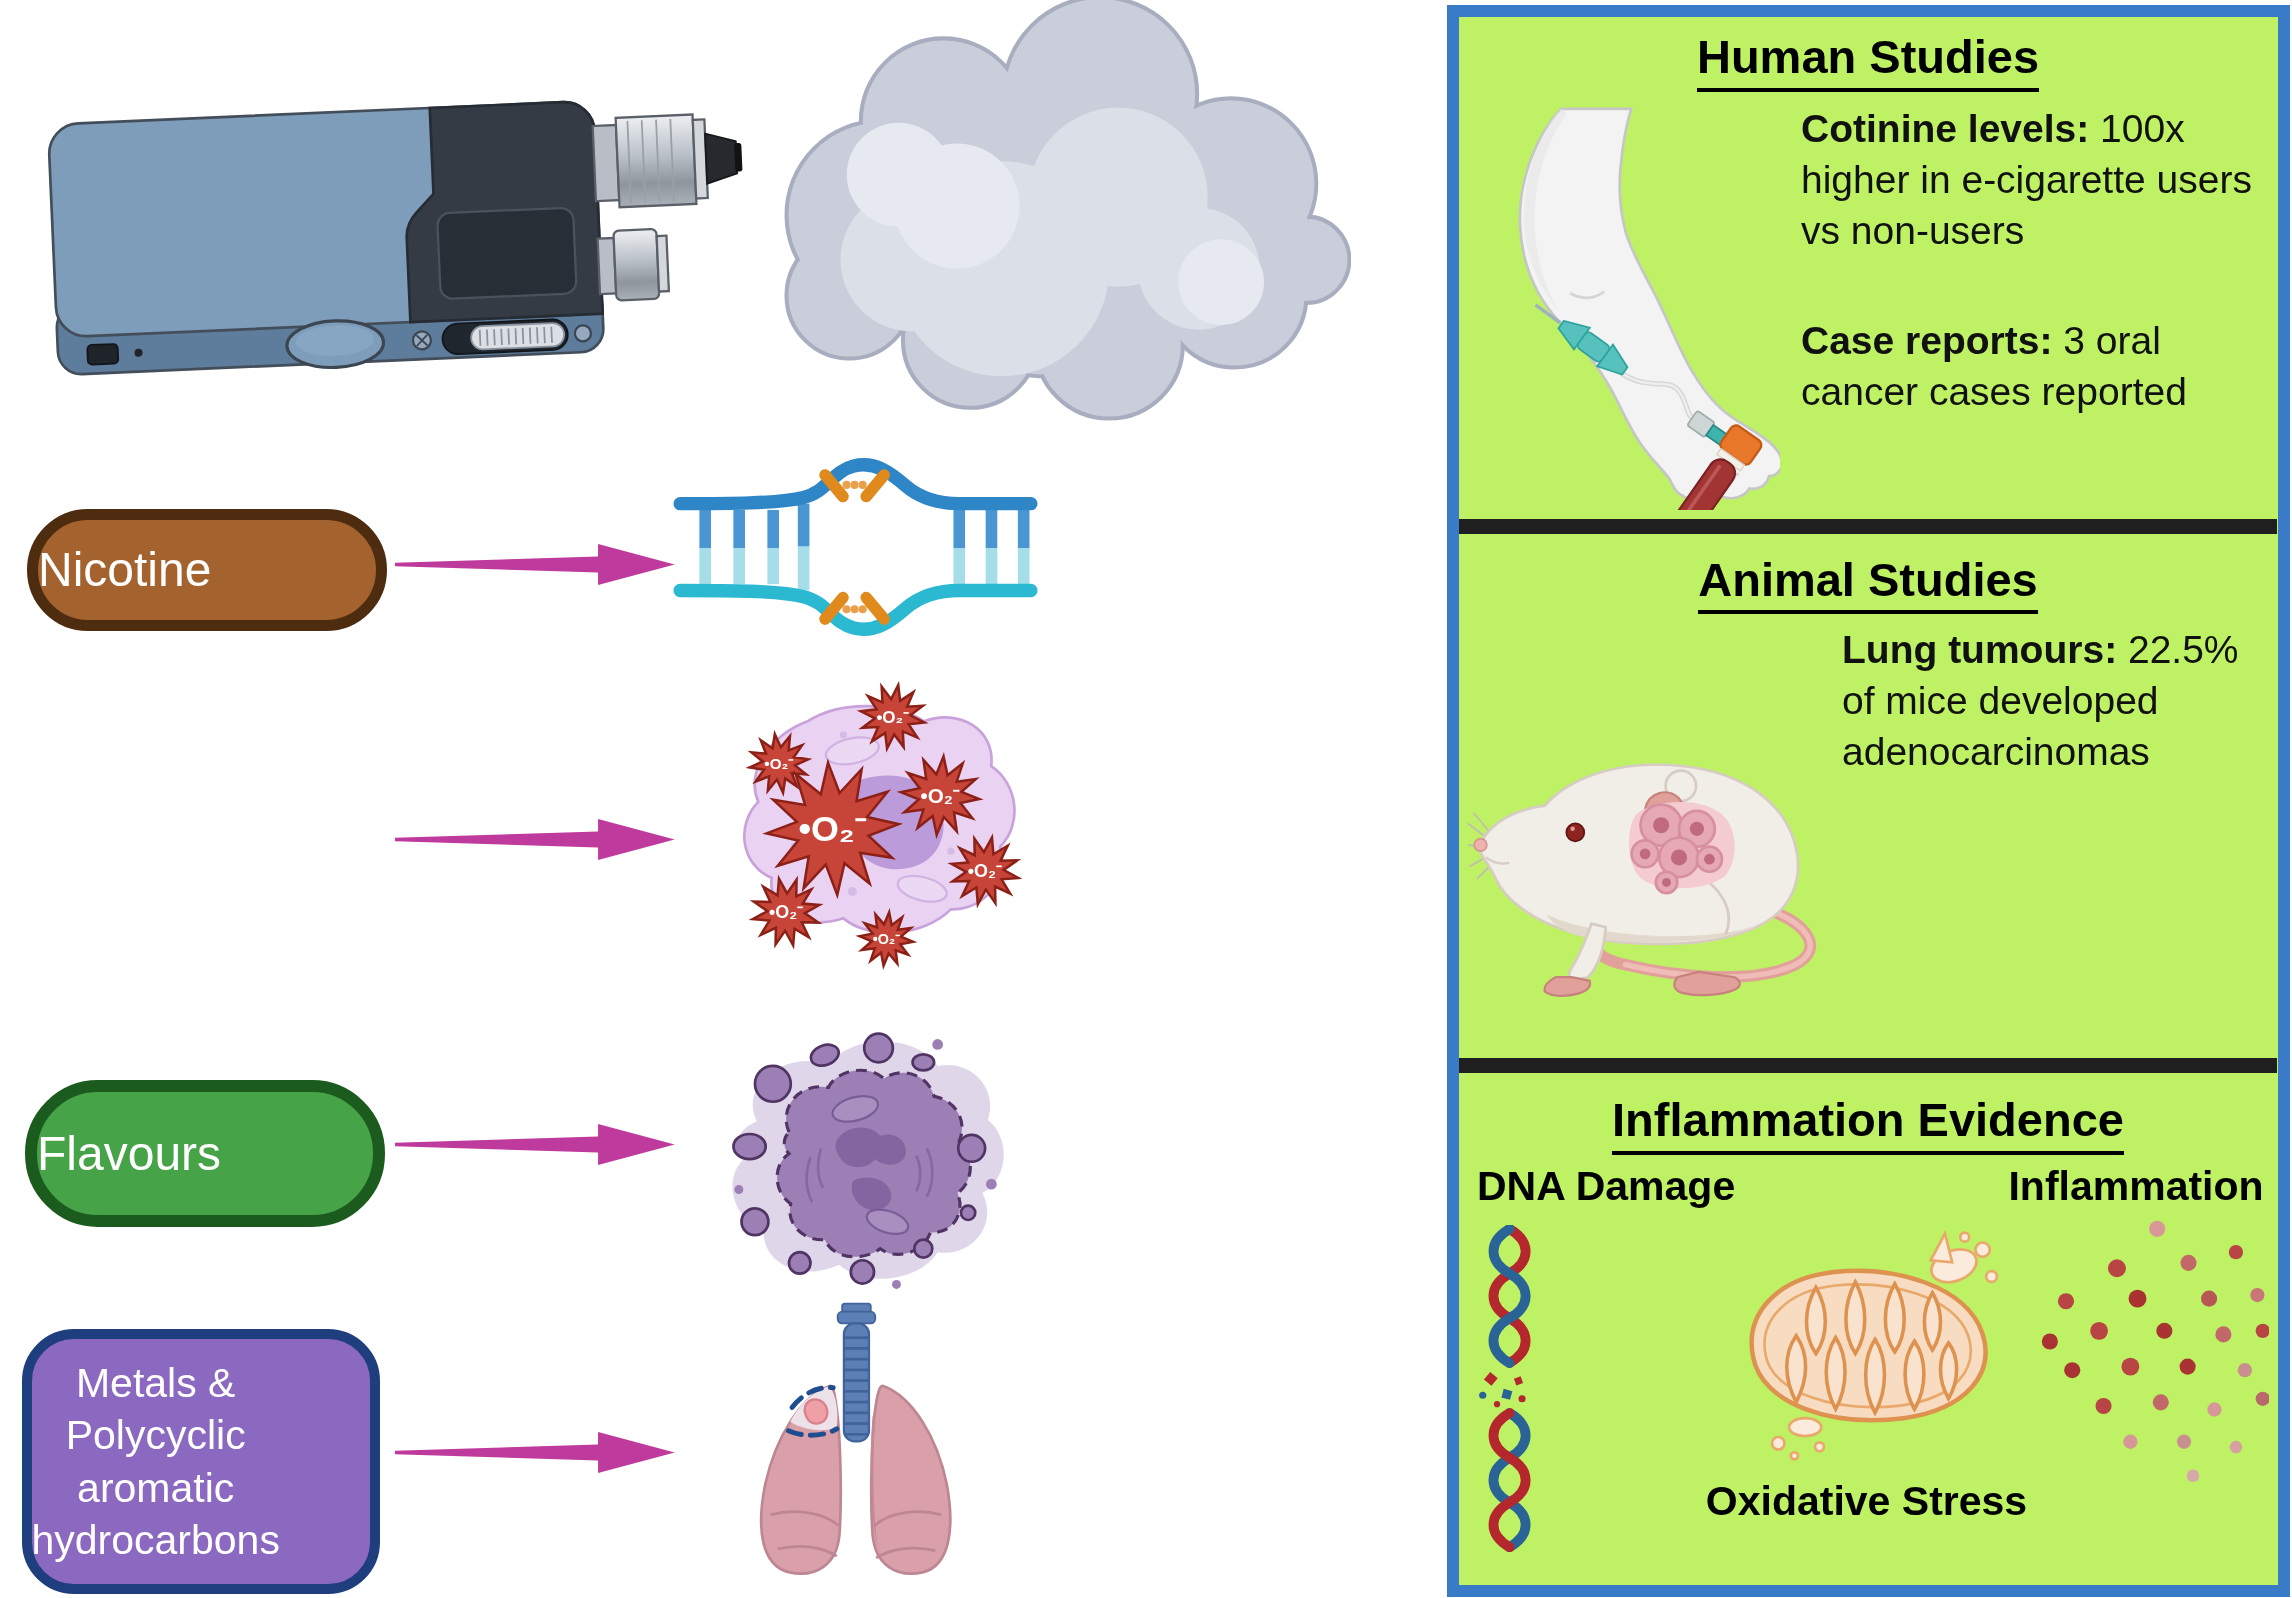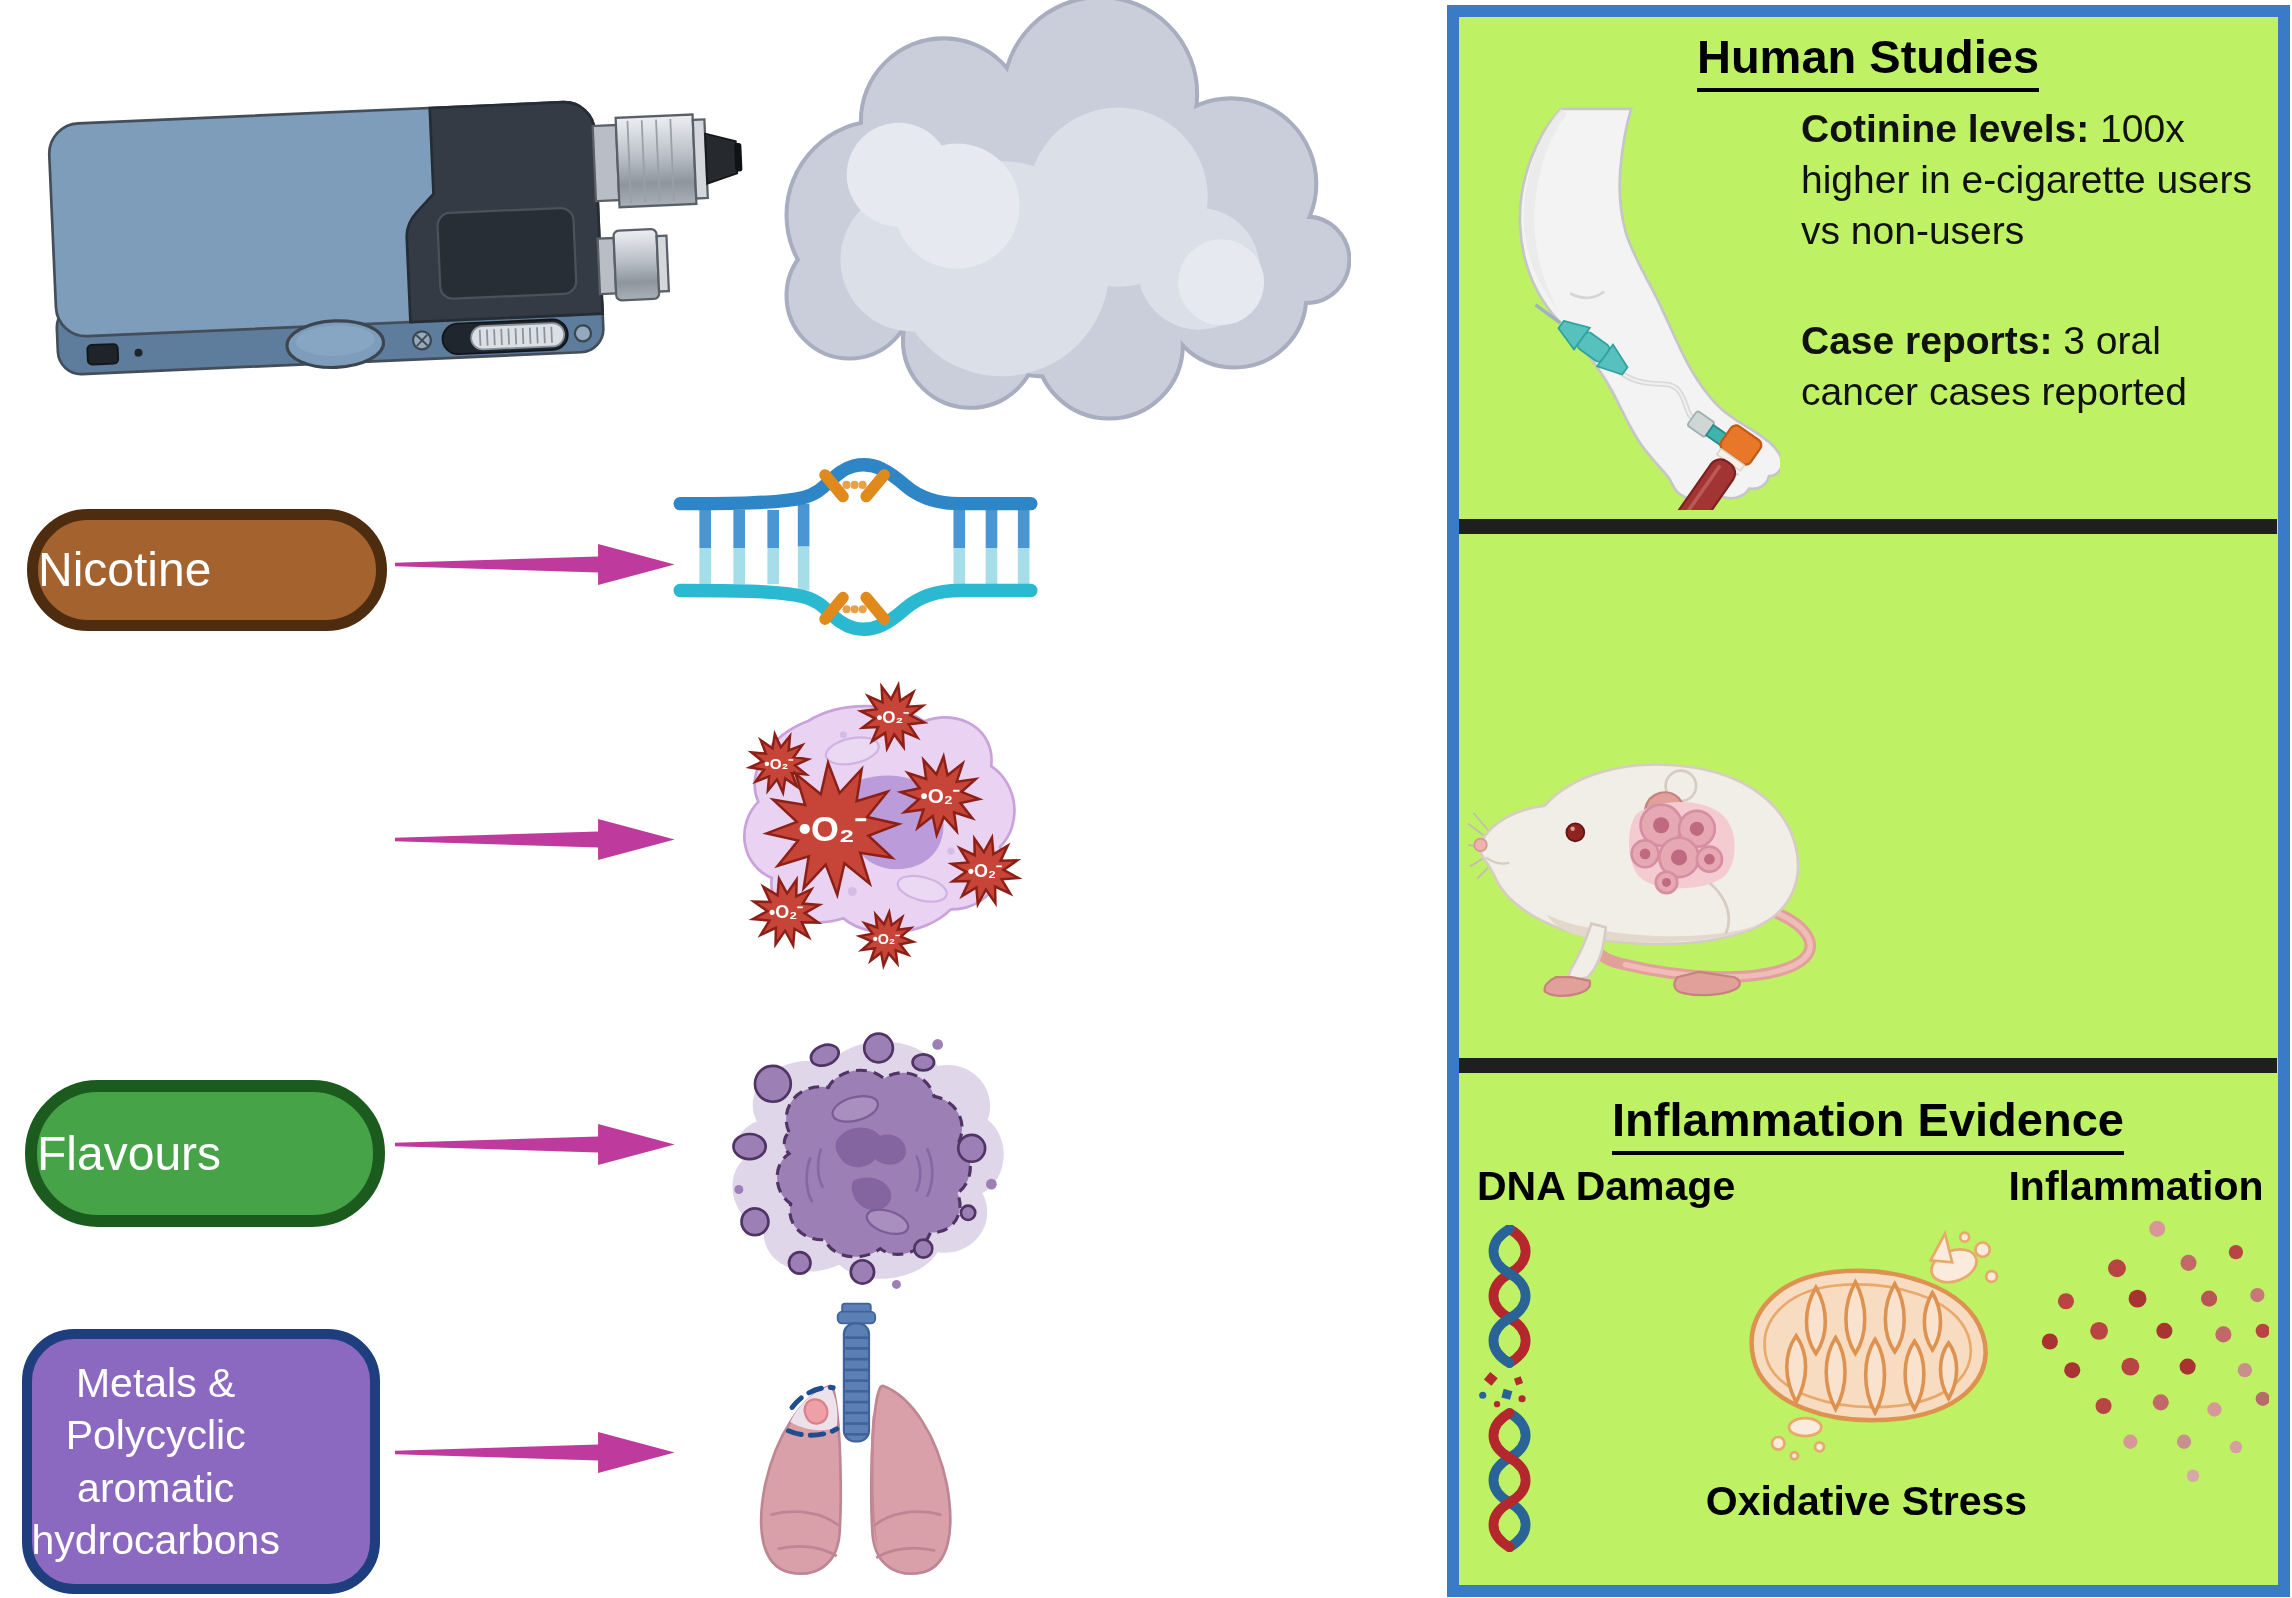--- a/index.html
+++ b/index.html
@@ -339,20 +339,23 @@
         </svg>
         <div class="facts" style="left:342px;top:86px">
           <p><b class="fact-label">Cotinine levels:</b><span> 100x higher in e-cigarette users vs non-users</span></p>
           <p><b class="fact-label">Case reports:</b><span> 3 oral cancer cases reported</span></p>
         </div>
       </div>
 
       <div class="divider div1"></div>
 
       <div class="sec sec2">
+        <div class="sec-title" style="top:18px">
+          <span>Animal Studies</span>
+        </div>
         <svg class="abs" style="left:7.2px;top:175px" width="376" height="304" viewBox="0 0 420 340">
           <path d="M330,222 C382,238 402,268 368,286 C322,308 236,300 178,286 C160,282 150,276 146,270" fill="none" stroke="#E2A09B" stroke-width="13" stroke-linecap="round"></path>
           <path d="M330,222 C382,238 402,268 368,286 C322,308 236,300 178,286" fill="none" stroke="#F0BCB7" stroke-width="6" stroke-linecap="round"></path>
           <g stroke="#C4BCB2" stroke-width="2">
             <line x1="30" y1="142" x2="8" y2="116"></line>
               <line x1="28" y1="148" x2="2" y2="128"></line>
             <line x1="26" y1="156" x2="2" y2="152"></line>
               <line x1="28" y1="162" x2="4" y2="176"></line>
             <line x1="34" y1="168" x2="12" y2="190"></line>
           </g>
@@ -382,20 +385,21 @@
               <circle cx="218" cy="130" r="9"></circle>
                 <circle cx="258" cy="134" r="8"></circle>
               <circle cx="238" cy="166" r="9"></circle>
                 <circle cx="200" cy="162" r="6"></circle>
               <circle cx="272" cy="168" r="6"></circle>
                 <circle cx="224" cy="194" r="5"></circle>
             </g>
           </g>
         </svg>
         <div class="facts" style="left:383px;top:90px;width:425px">
+          <p><b class="fact-label">Lung tumours:</b><span> 22.5% of mice developed adenocarcinomas</span></p>
         </div>
       </div>
 
       <div class="divider div2"></div>
 
       <div class="sec sec3">
         <div class="sec-title" style="top:19.7px">
           <span>Inflammation Evidence</span>
         </div>
         <div class="mech-label" style="left:18px;top:90px">DNA Damage</div>

